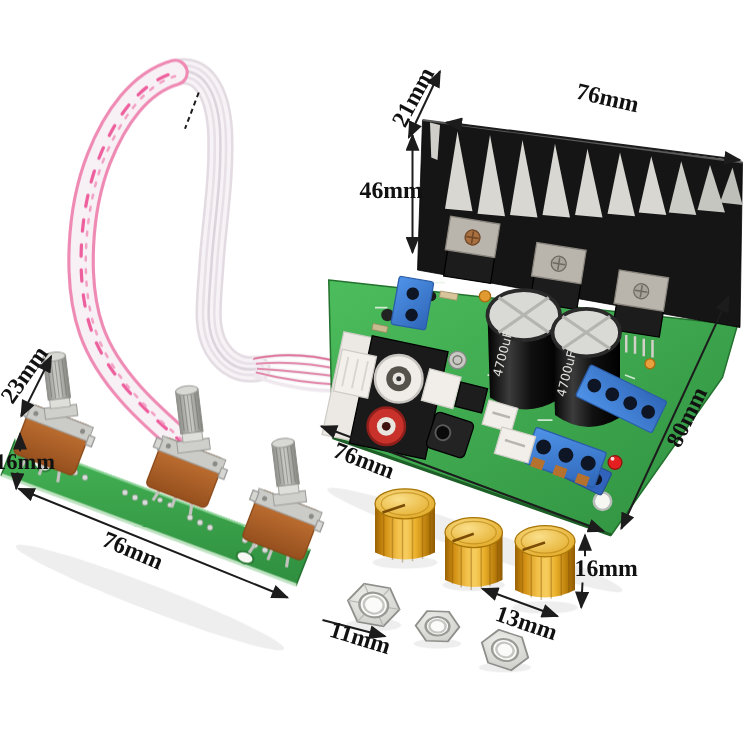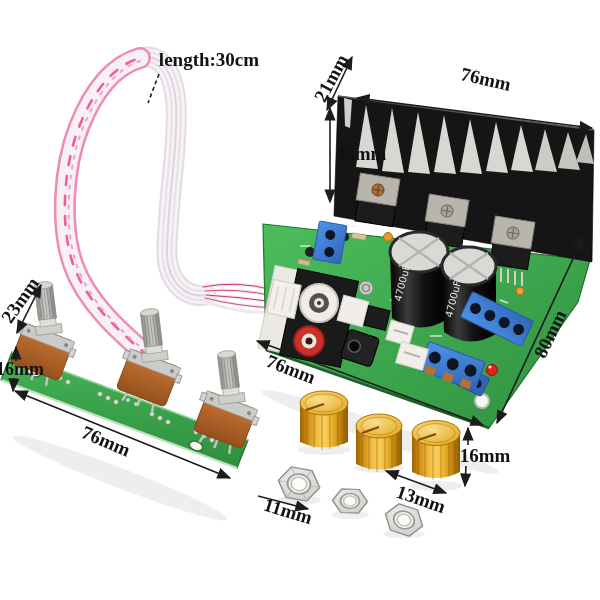--- a/index.html
+++ b/index.html
@@ -374,24 +374,23 @@
     <line x1="16" y1="361" x2="16" y2="347" marker-end="url(#ah)"></line>
     <line x1="14" y1="378" x2="13" y2="391" marker-end="url(#ah)"></line>
     <line x1="15" y1="391" x2="230" y2="478" marker-start="url(#ah)" marker-end="url(#ah)"></line>
     <line x1="468" y1="445" x2="468" y2="428" marker-end="url(#ah)"></line>
     <line x1="466" y1="466" x2="465" y2="486" marker-end="url(#ah)"></line>
     <line x1="386" y1="471" x2="446" y2="493" marker-start="url(#ah)" marker-end="url(#ah)"></line>
     <line x1="258" y1="496" x2="308" y2="509" marker-end="url(#ah)"></line>
   </g>
 </svg>
 
-<div class="dim" style="left:209px;top:59px;transform:translate(-50%,-50%);">length:30cm</div>
 <div class="dim" style="left:331px;top:78px;transform:translate(-50%,-50%) rotate(-62deg);">21mm</div>
 <div class="dim" style="left:486px;top:79px;transform:translate(-50%,-50%) rotate(13deg);">76mm</div>
-<div class="dim" style="left:313px;top:153px;transform:translate(-50%,-50%);margin-left:48px;">46mm</div>
+<div class="dim" style="left:313px;top:153px;transform:translate(-50%,-50%);">46mm</div>
 <div class="dim" style="left:550px;top:334px;transform:translate(-50%,-50%) rotate(-64deg);">80mm</div>
 <div class="dim" style="left:291px;top:369px;transform:translate(-50%,-50%) rotate(21deg);">76mm</div>
 <div class="dim" style="left:20px;top:300px;transform:translate(-50%,-50%) rotate(-55deg);">23mm</div>
 <div class="dim" style="left:20px;top:369px;transform:translate(-50%,-50%);font-size:18px;">16mm</div>
 <div class="dim" style="left:106px;top:441px;transform:translate(-50%,-50%) rotate(23deg);">76mm</div>
 <div class="dim" style="left:485px;top:455px;transform:translate(-50%,-50%);">16mm</div>
 <div class="dim" style="left:421px;top:499px;transform:translate(-50%,-50%) rotate(19deg);">13mm</div>
 <div class="dim" style="left:288px;top:511px;transform:translate(-50%,-50%) rotate(17deg);">11mm</div>
 </div>
 

